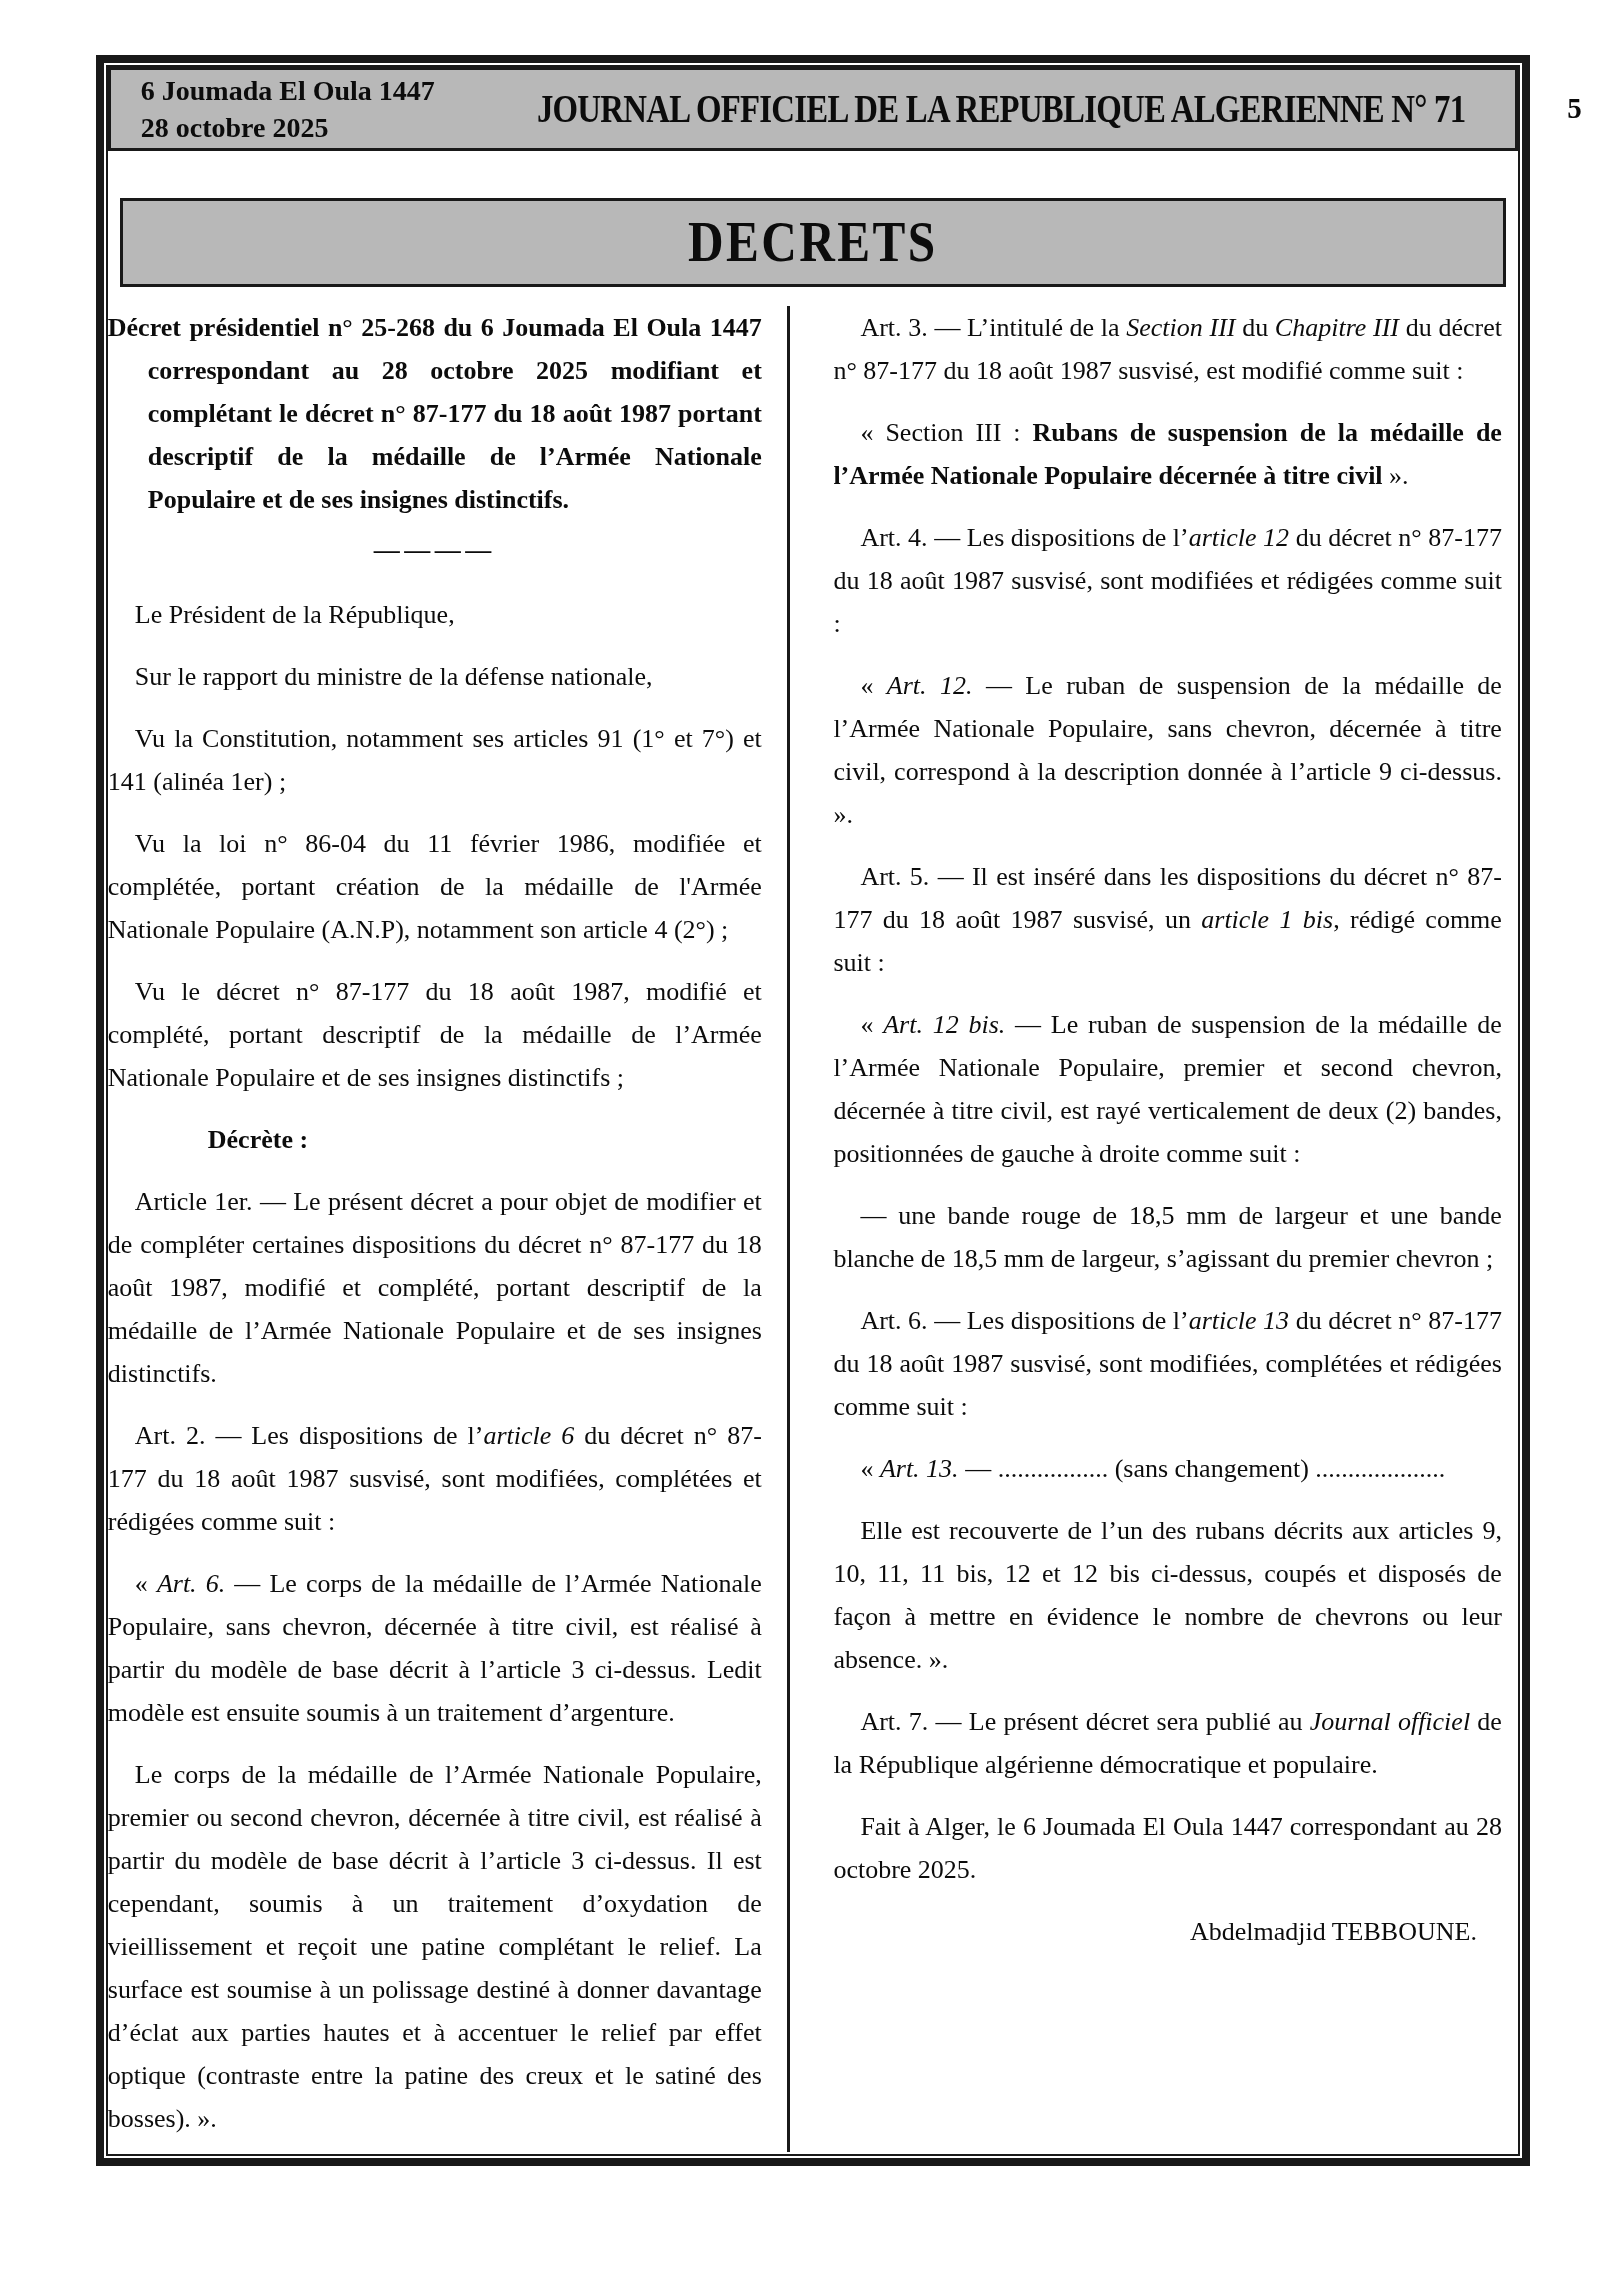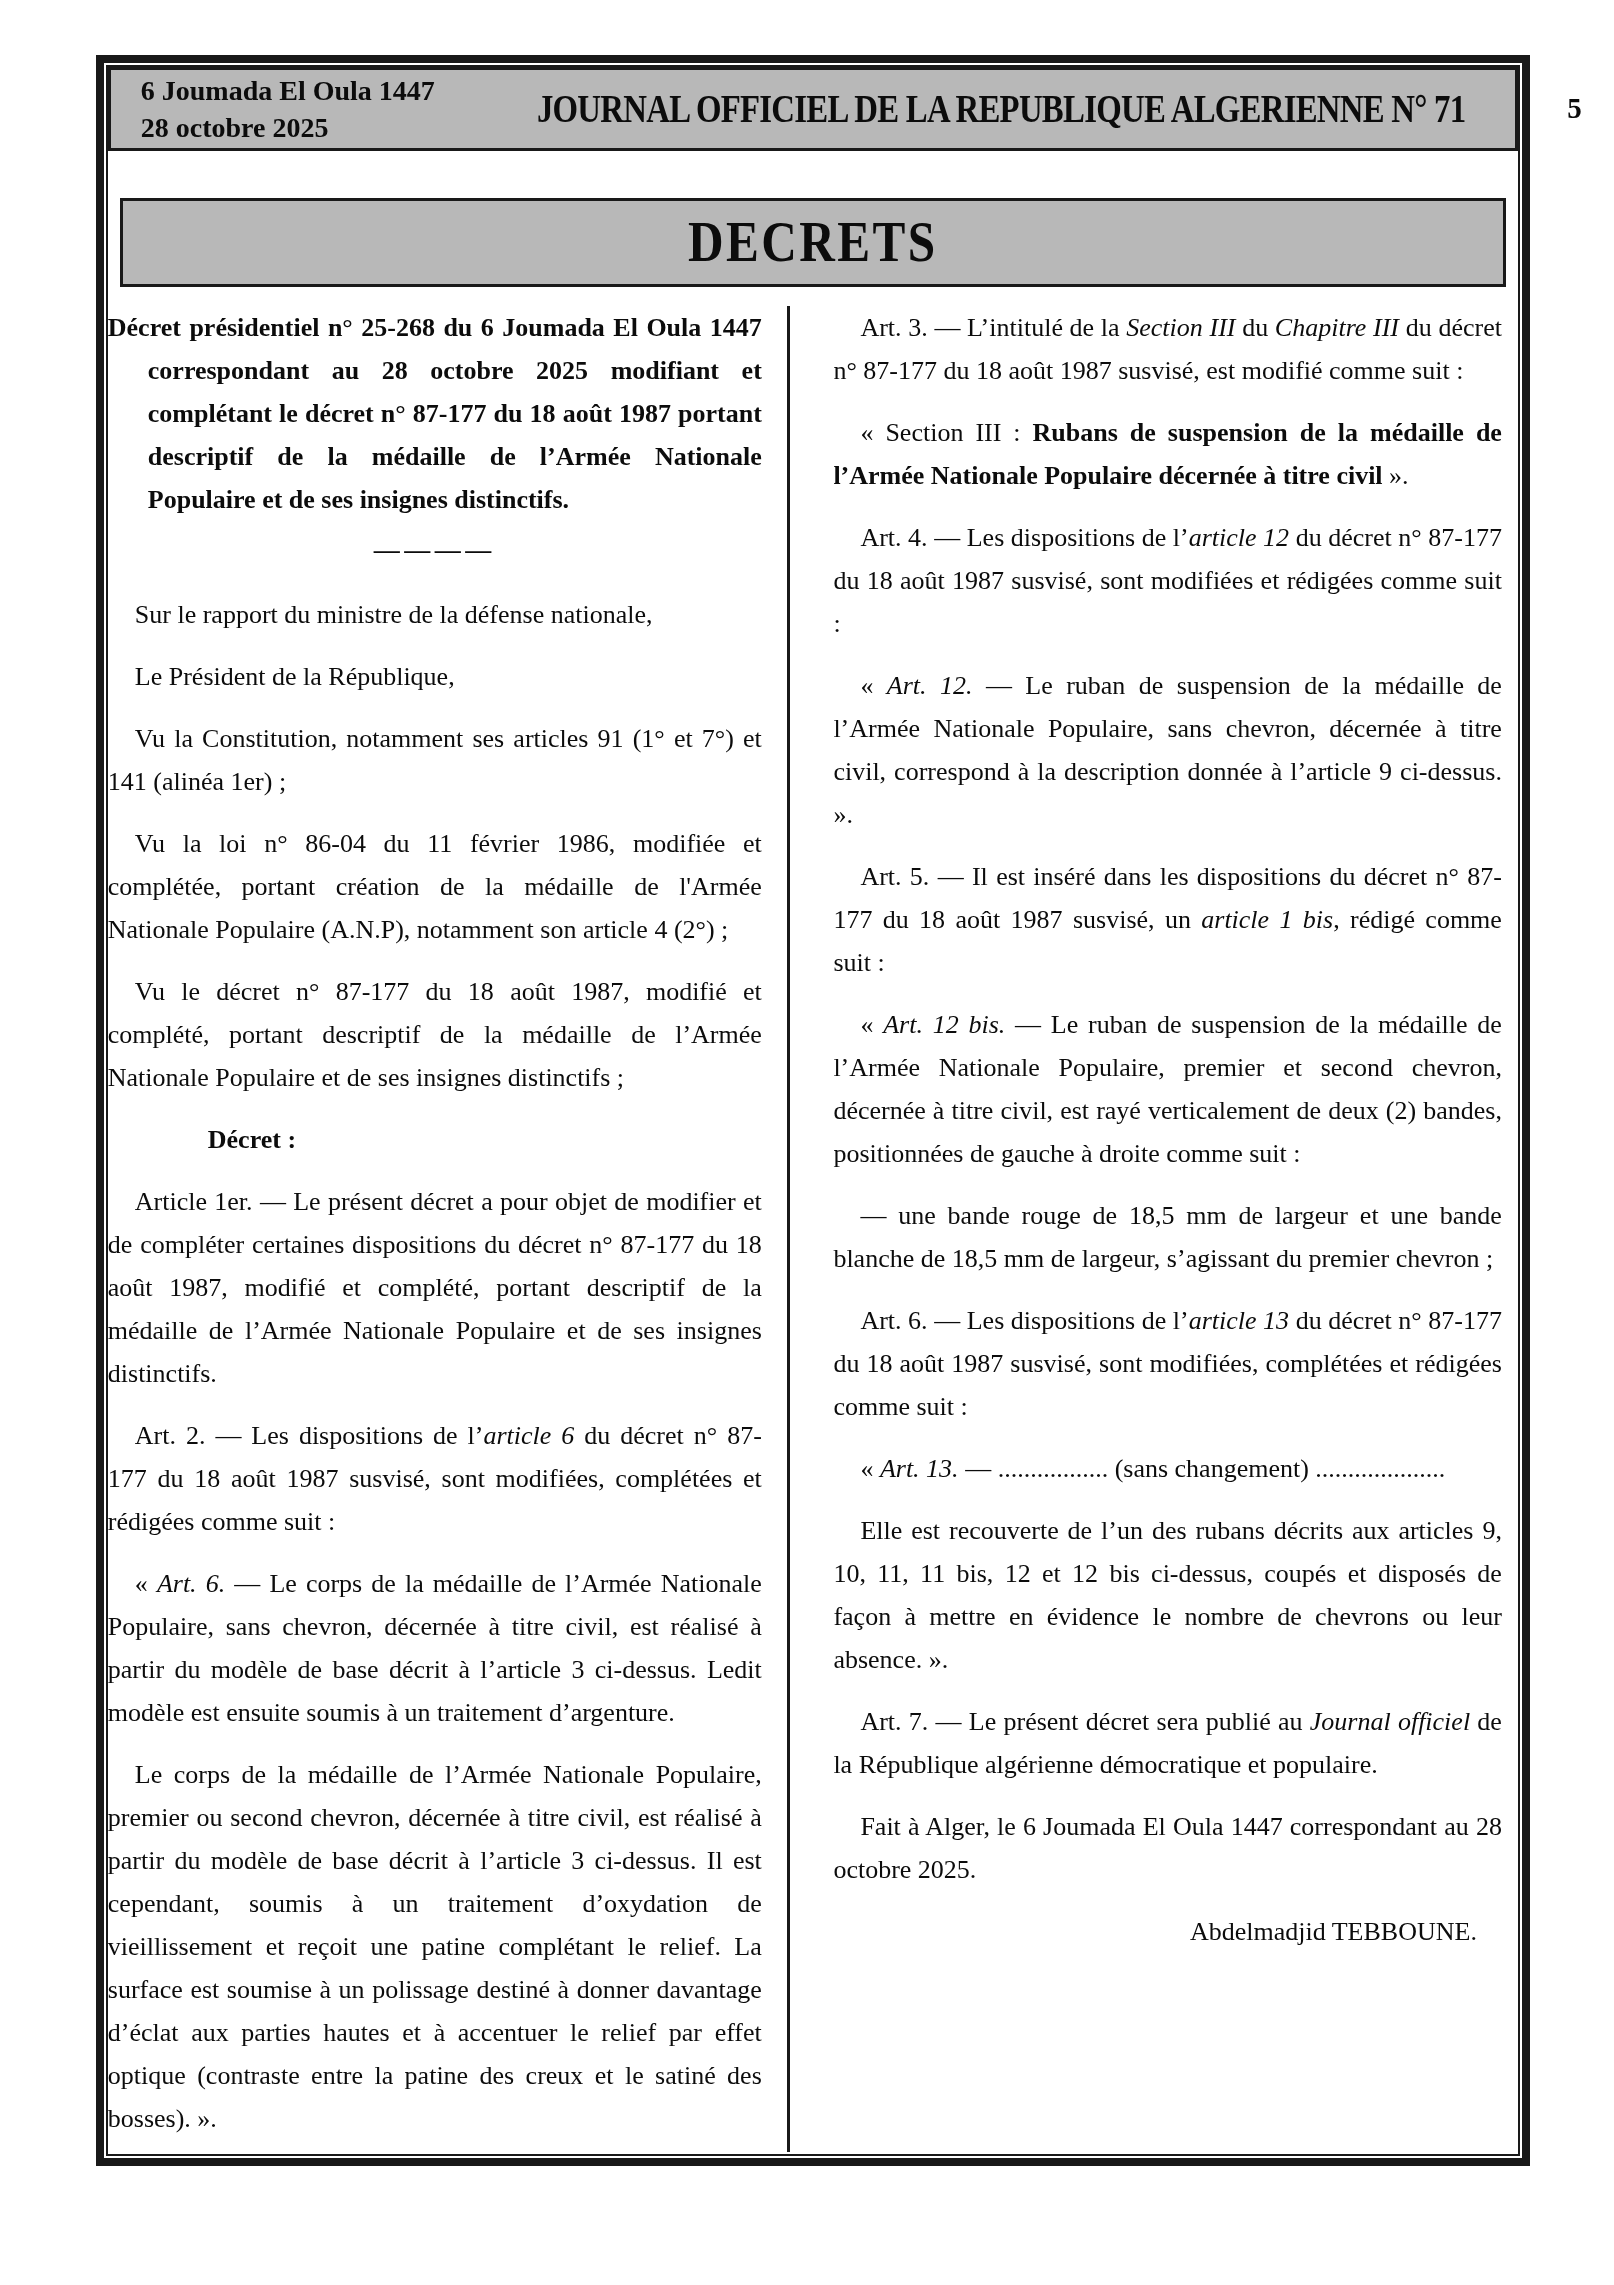--- a/index.html
+++ b/index.html
@@ -91,26 +91,26 @@
     </div>
 
     <div class="banner">
       <span class="bt">DECRETS</span>
     </div>
 
     <div class="content">
       <div class="col col-left">
           <p class="para title"><span class="b">Décret présidentiel n° 25-268 du 6 Joumada El Oula 1447 correspondant au 28 octobre 2025 modifiant et complétant le décret n° 87-177 du 18 août 1987 portant descriptif de la médaille de l’Armée Nationale Populaire et de ses insignes distinctifs.</span></p>
           <p class="para sep"><span>————</span></p>
+          <p class="para body"><span>Le Président de la République,</span></p>
           <p class="para body"><span>Sur le rapport du ministre de la défense nationale,</span></p>
-          <p class="para body"><span>Le Président de la République,</span></p>
           <p class="para body"><span>Vu la Constitution, notamment ses articles 91 (1° et 7°) et 141 (alinéa 1er) ;</span></p>
           <p class="para body"><span>Vu la loi n° 86-04 du 11 février 1986, modifiée et complétée, portant création de la médaille de l'Armée Nationale Populaire (A.N.P), notamment son article 4 (2°) ;</span></p>
           <p class="para body"><span>Vu le décret n° 87-177 du 18 août 1987, modifié et complété, portant descriptif de la médaille de l’Armée Nationale Populaire et de ses insignes distinctifs ;</span></p>
-          <p class="para decrete"><span class="b">Décret :</span></p>
+          <p class="para decrete"><span class="b">Décrète :</span></p>
           <p class="para body"><span>Article 1er. — Le présent décret a pour objet de modifier et de compléter certaines dispositions du décret n° 87-177 du 18 août 1987, modifié et complété, portant descriptif de la médaille de l’Armée Nationale Populaire et de ses insignes distinctifs.</span></p>
           <p class="para body"><span>Art. 2. — Les dispositions de l’</span><span class="i">article 6</span><span> du décret n° 87-177 du 18 août 1987 susvisé, sont modifiées, complétées et rédigées comme suit :</span></p>
           <p class="para body"><span>« </span><span class="i">Art. 6.</span><span> — Le corps de la médaille de l’Armée Nationale Populaire, sans chevron, décernée à titre civil, est réalisé à partir du modèle de base décrit à l’article 3 ci-dessus. Ledit modèle est ensuite soumis à un traitement d’argenture.</span></p>
           <p class="para body"><span>Le corps de la médaille de l’Armée Nationale Populaire, premier ou second chevron, décernée à titre civil, est réalisé à partir du modèle de base décrit à l’article 3 ci-dessus. Il est cependant, soumis à un traitement d’oxydation de vieillissement et reçoit une patine complétant le relief. La surface est soumise à un polissage destiné à donner davantage d’éclat aux parties hautes et à accentuer le relief par effet optique (contraste entre la patine des creux et le satiné des bosses). ».</span></p>
         </div>
       <div class="divider"></div>
       <div class="col col-right">
           <p class="para body"><span>Art. 3. — L’intitulé de la </span><span class="i">Section III</span><span> du </span><span class="i">Chapitre III</span><span> du décret n° 87-177 du 18 août 1987 susvisé, est modifié comme suit :</span></p>
           <p class="para body"><span>« Section III : </span><span class="b">Rubans de suspension de la médaille de l’Armée Nationale Populaire décernée à titre civil</span><span> ».</span></p>
           <p class="para body"><span>Art. 4. — Les dispositions de l’</span><span class="i">article 12</span><span> du décret n° 87-177 du 18 août 1987 susvisé, sont modifiées et rédigées comme suit :</span></p>

